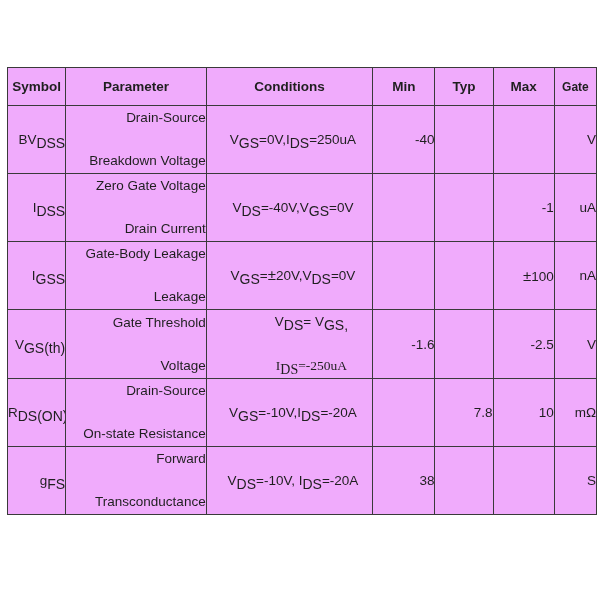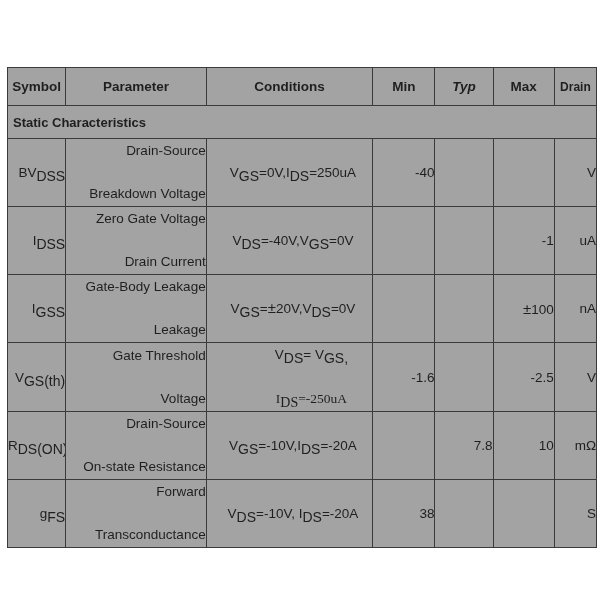--- a/index.html
+++ b/index.html
@@ -5,37 +5,37 @@
   html,body{margin:0;padding:0;}
   body{
     width:600px;height:600px;background:#ffffff;
     font-family:"Liberation Sans","DejaVu Sans",sans-serif;
     color:#1f1f1f;overflow:hidden;
   }
   .page{position:relative;width:600px;height:600px;background:#ffffff;}
   table.spec-table{
     position:absolute;left:7px;top:67px;
     border-collapse:collapse;table-layout:fixed;width:590px;
-    background:#a3a3a3;
+    background:#f0abfc;
   }
   .spec-table th,.spec-table td{
     border:1.5px solid #3a3a3a;
     vertical-align:middle;
     padding:0;
     overflow:hidden;
   }
   .spec-table thead th{
     height:37px;font-weight:bold;font-size:13.5px;text-align:center;
   }
   .spec-table thead th.col-unit{font-size:12px;}
   .col-symbol{width:57px;}
   .col-parameter{width:139px;}
   .col-conditions{width:165px;}
   .col-min{width:61px;}
-  .col-typ{width:57px;font-style:italic;}
+  .col-typ{width:57px;}
   .col-max{width:60px;}
   .col-unit{width:41px;}
   tr.section-row{height:33px;}
   tr.section-row td{
     font-weight:bold;font-size:13px;text-align:left;padding-left:5px;
   }
   tr.data-row{height:66px;}
   tr.data-row td{font-size:13.5px;text-align:right;}
   td.cell-parameter .param-line{line-height:24px;}
   td.cell-parameter .param-line + .param-line{margin-top:19px;}
@@ -52,27 +52,24 @@
 <div class="page">
   <table class="spec-table">
     <thead>
       <tr>
           <th class="col-symbol">Symbol</th>
           <th class="col-parameter">Parameter</th>
           <th class="col-conditions">Conditions</th>
           <th class="col-min">Min</th>
           <th class="col-typ">Typ</th>
           <th class="col-max">Max</th>
-          <th class="col-unit">Drain</th>
+          <th class="col-unit">Gate</th>
         </tr>
     </thead>
     <tbody>
-      <tr class="section-row">
-        <td colspan="7">Static Characteristics</td>
-      </tr>
     <tr class="data-row">
           <td class="cell-symbol"><span>BV</span><sub>DSS</sub></td>
           <td class="cell-parameter">
             <div class="param-line">Drain-Source</div>
             <div class="param-line">Breakdown Voltage</div>
           </td>
           <td class="cell-conditions align-left">
             <div class="cond-line"><span>V</span><sub>GS</sub><span>=0V,I</span><sub>DS</sub><span>=250uA</span></div>
           </td>
           <td class="cell-min">-40</td>

